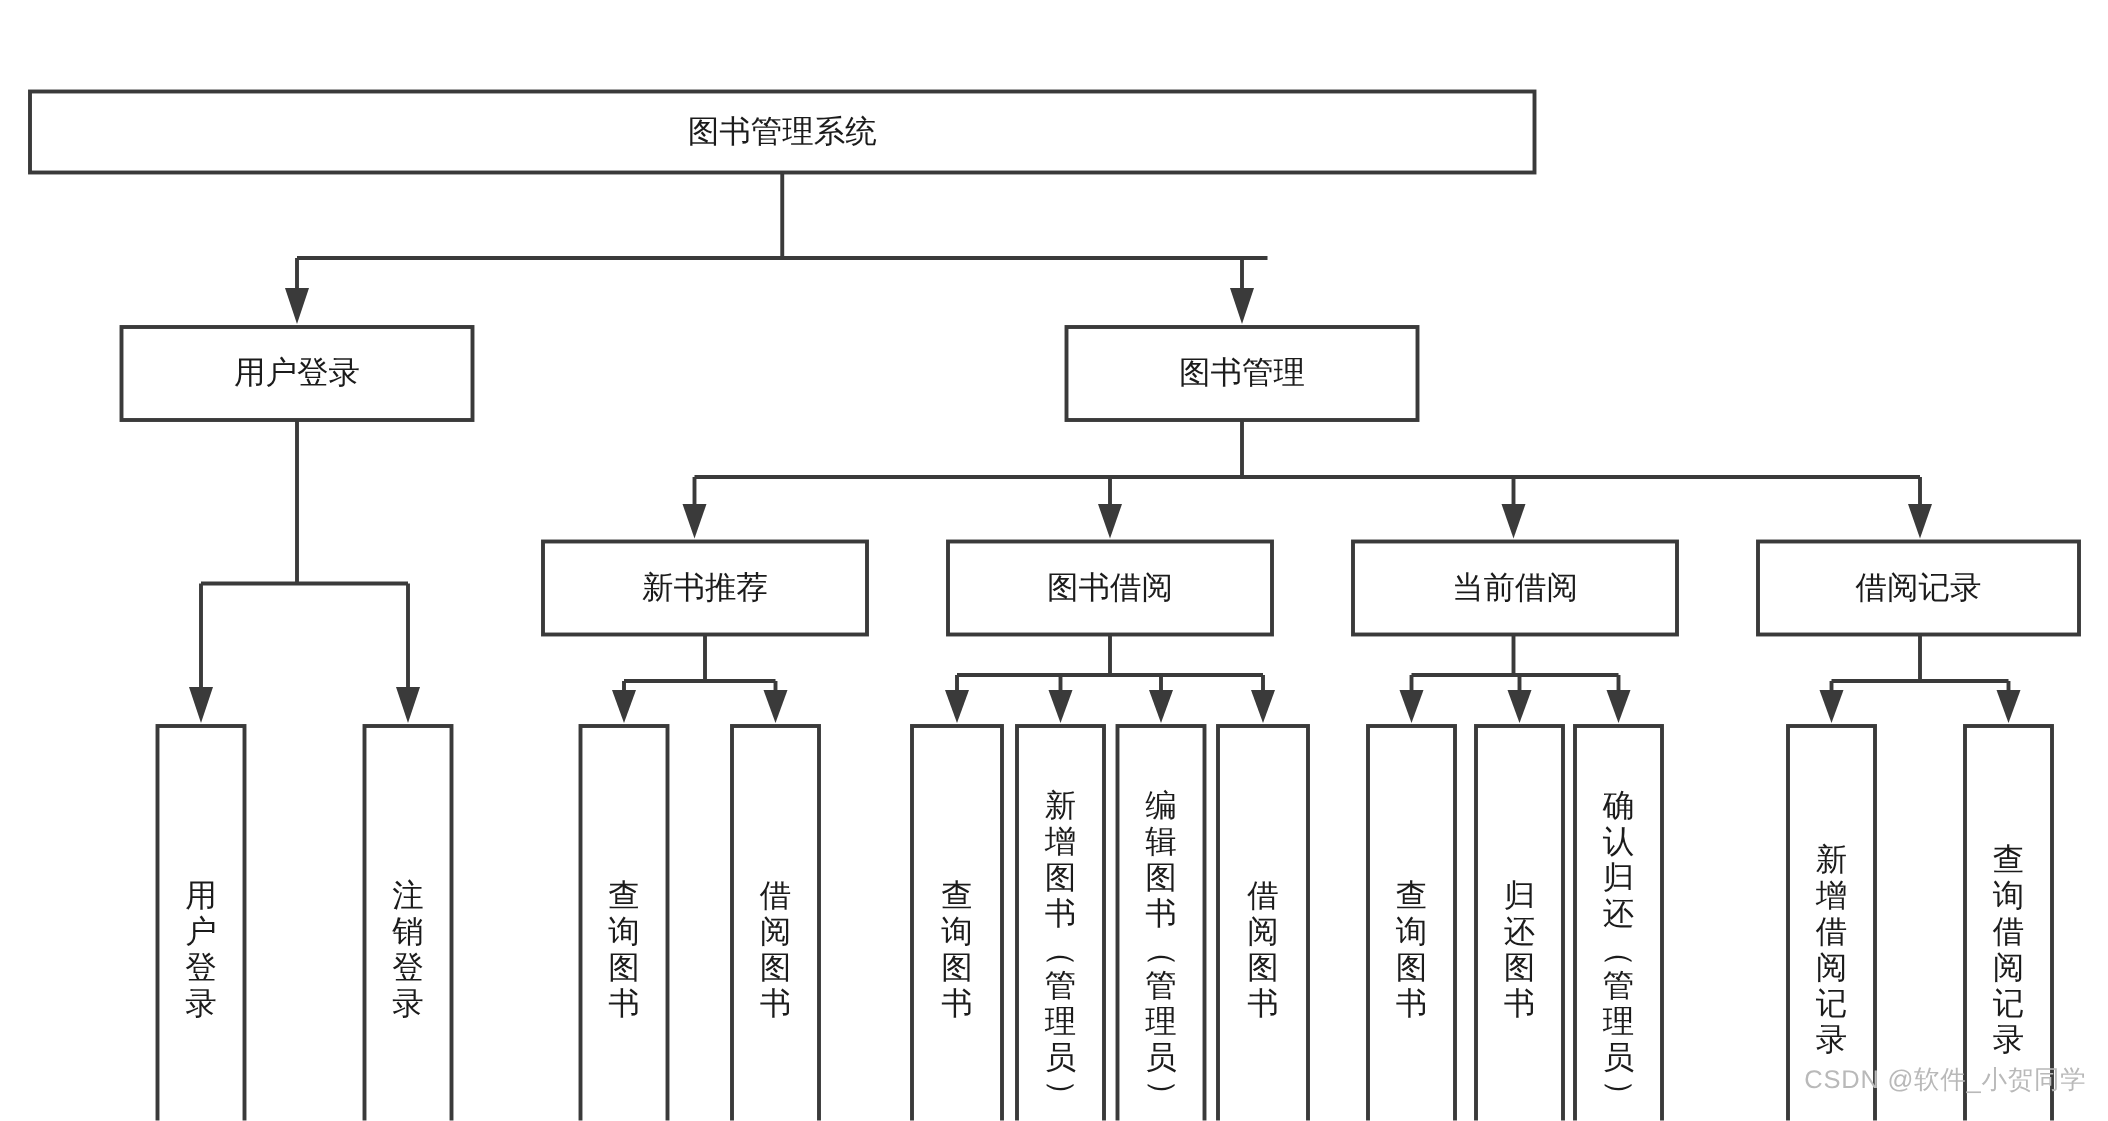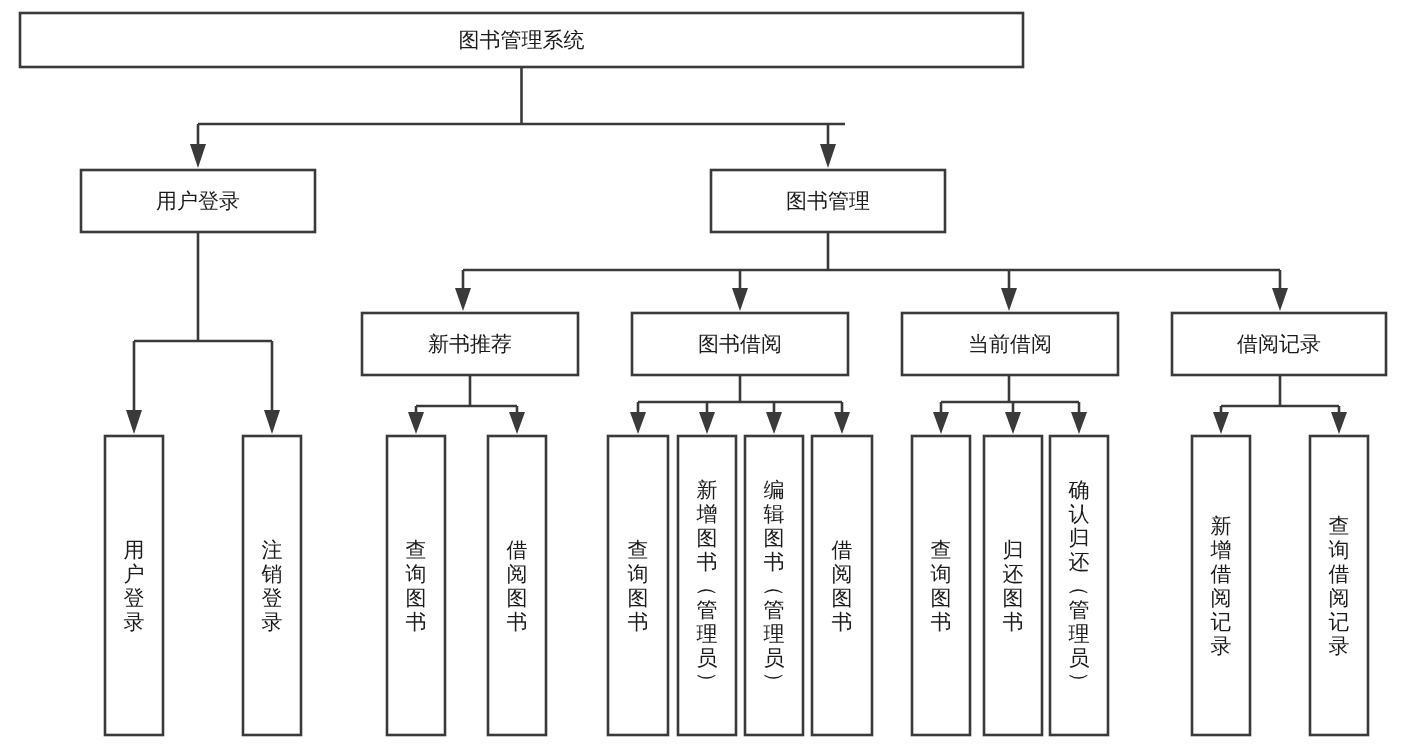--- a/index.html
+++ b/index.html
@@ -10,20 +10,21 @@
   body {
     width: 1405px;
     height: 747px;
     font-family: "Liberation Sans", "DejaVu Sans", sans-serif;
     overflow: hidden;
   }
   #diagram-root {
     position: relative;
     width: 1405px;
     height: 689px;
+    margin-top: 48px;
   }
   svg#flowchart {
     position: absolute;
     left: 0;
     top: 0;
     width: 1405px;
     height: 747px;
   }
   .node-box {
     fill: #ffffff;
@@ -217,13 +218,14 @@
       <div class="vlabel" style="left: 678px; width: 58px; top: 477.5px; height: 216px;"><span class="ch" style="height: 24px; line-height: 24px;">新</span><span class="ch" style="height: 24px; line-height: 24px;">增</span><span class="ch" style="height: 24px; line-height: 24px;">图</span><span class="ch" style="height: 24px; line-height: 24px;">书</span><span class="rot" style="height: 24px; line-height: 24px;">（</span><span class="ch" style="height: 24px; line-height: 24px;">管</span><span class="ch" style="height: 24px; line-height: 24px;">理</span><span class="ch" style="height: 24px; line-height: 24px;">员</span><span class="rot" style="height: 24px; line-height: 24px;">）</span></div>
       <div class="vlabel" style="left: 745px; width: 58px; top: 477.5px; height: 216px;"><span class="ch" style="height: 24px; line-height: 24px;">编</span><span class="ch" style="height: 24px; line-height: 24px;">辑</span><span class="ch" style="height: 24px; line-height: 24px;">图</span><span class="ch" style="height: 24px; line-height: 24px;">书</span><span class="rot" style="height: 24px; line-height: 24px;">（</span><span class="ch" style="height: 24px; line-height: 24px;">管</span><span class="ch" style="height: 24px; line-height: 24px;">理</span><span class="ch" style="height: 24px; line-height: 24px;">员</span><span class="rot" style="height: 24px; line-height: 24px;">）</span></div>
       <div class="vlabel" style="left: 812px; width: 60px; top: 537.5px; height: 96px;"><span class="ch" style="height: 24px; line-height: 24px;">借</span><span class="ch" style="height: 24px; line-height: 24px;">阅</span><span class="ch" style="height: 24px; line-height: 24px;">图</span><span class="ch" style="height: 24px; line-height: 24px;">书</span></div>
       <div class="vlabel" style="left: 912px; width: 58px; top: 537.5px; height: 96px;"><span class="ch" style="height: 24px; line-height: 24px;">查</span><span class="ch" style="height: 24px; line-height: 24px;">询</span><span class="ch" style="height: 24px; line-height: 24px;">图</span><span class="ch" style="height: 24px; line-height: 24px;">书</span></div>
       <div class="vlabel" style="left: 984px; width: 58px; top: 537.5px; height: 96px;"><span class="ch" style="height: 24px; line-height: 24px;">归</span><span class="ch" style="height: 24px; line-height: 24px;">还</span><span class="ch" style="height: 24px; line-height: 24px;">图</span><span class="ch" style="height: 24px; line-height: 24px;">书</span></div>
       <div class="vlabel" style="left: 1050px; width: 58px; top: 477.5px; height: 216px;"><span class="ch" style="height: 24px; line-height: 24px;">确</span><span class="ch" style="height: 24px; line-height: 24px;">认</span><span class="ch" style="height: 24px; line-height: 24px;">归</span><span class="ch" style="height: 24px; line-height: 24px;">还</span><span class="rot" style="height: 24px; line-height: 24px;">（</span><span class="ch" style="height: 24px; line-height: 24px;">管</span><span class="ch" style="height: 24px; line-height: 24px;">理</span><span class="ch" style="height: 24px; line-height: 24px;">员</span><span class="rot" style="height: 24px; line-height: 24px;">）</span></div>
       <div class="vlabel" style="left: 1192px; width: 58px; top: 513.5px; height: 144px;"><span class="ch" style="height: 24px; line-height: 24px;">新</span><span class="ch" style="height: 24px; line-height: 24px;">增</span><span class="ch" style="height: 24px; line-height: 24px;">借</span><span class="ch" style="height: 24px; line-height: 24px;">阅</span><span class="ch" style="height: 24px; line-height: 24px;">记</span><span class="ch" style="height: 24px; line-height: 24px;">录</span></div>
       <div class="vlabel" style="left: 1310px; width: 58px; top: 513.5px; height: 144px;"><span class="ch" style="height: 24px; line-height: 24px;">查</span><span class="ch" style="height: 24px; line-height: 24px;">询</span><span class="ch" style="height: 24px; line-height: 24px;">借</span><span class="ch" style="height: 24px; line-height: 24px;">阅</span><span class="ch" style="height: 24px; line-height: 24px;">记</span><span class="ch" style="height: 24px; line-height: 24px;">录</span></div>
     </div>
 
+  <div id="watermark">CSDN @软件_小贺同学</div>
 </div>
 
 </body></html>

